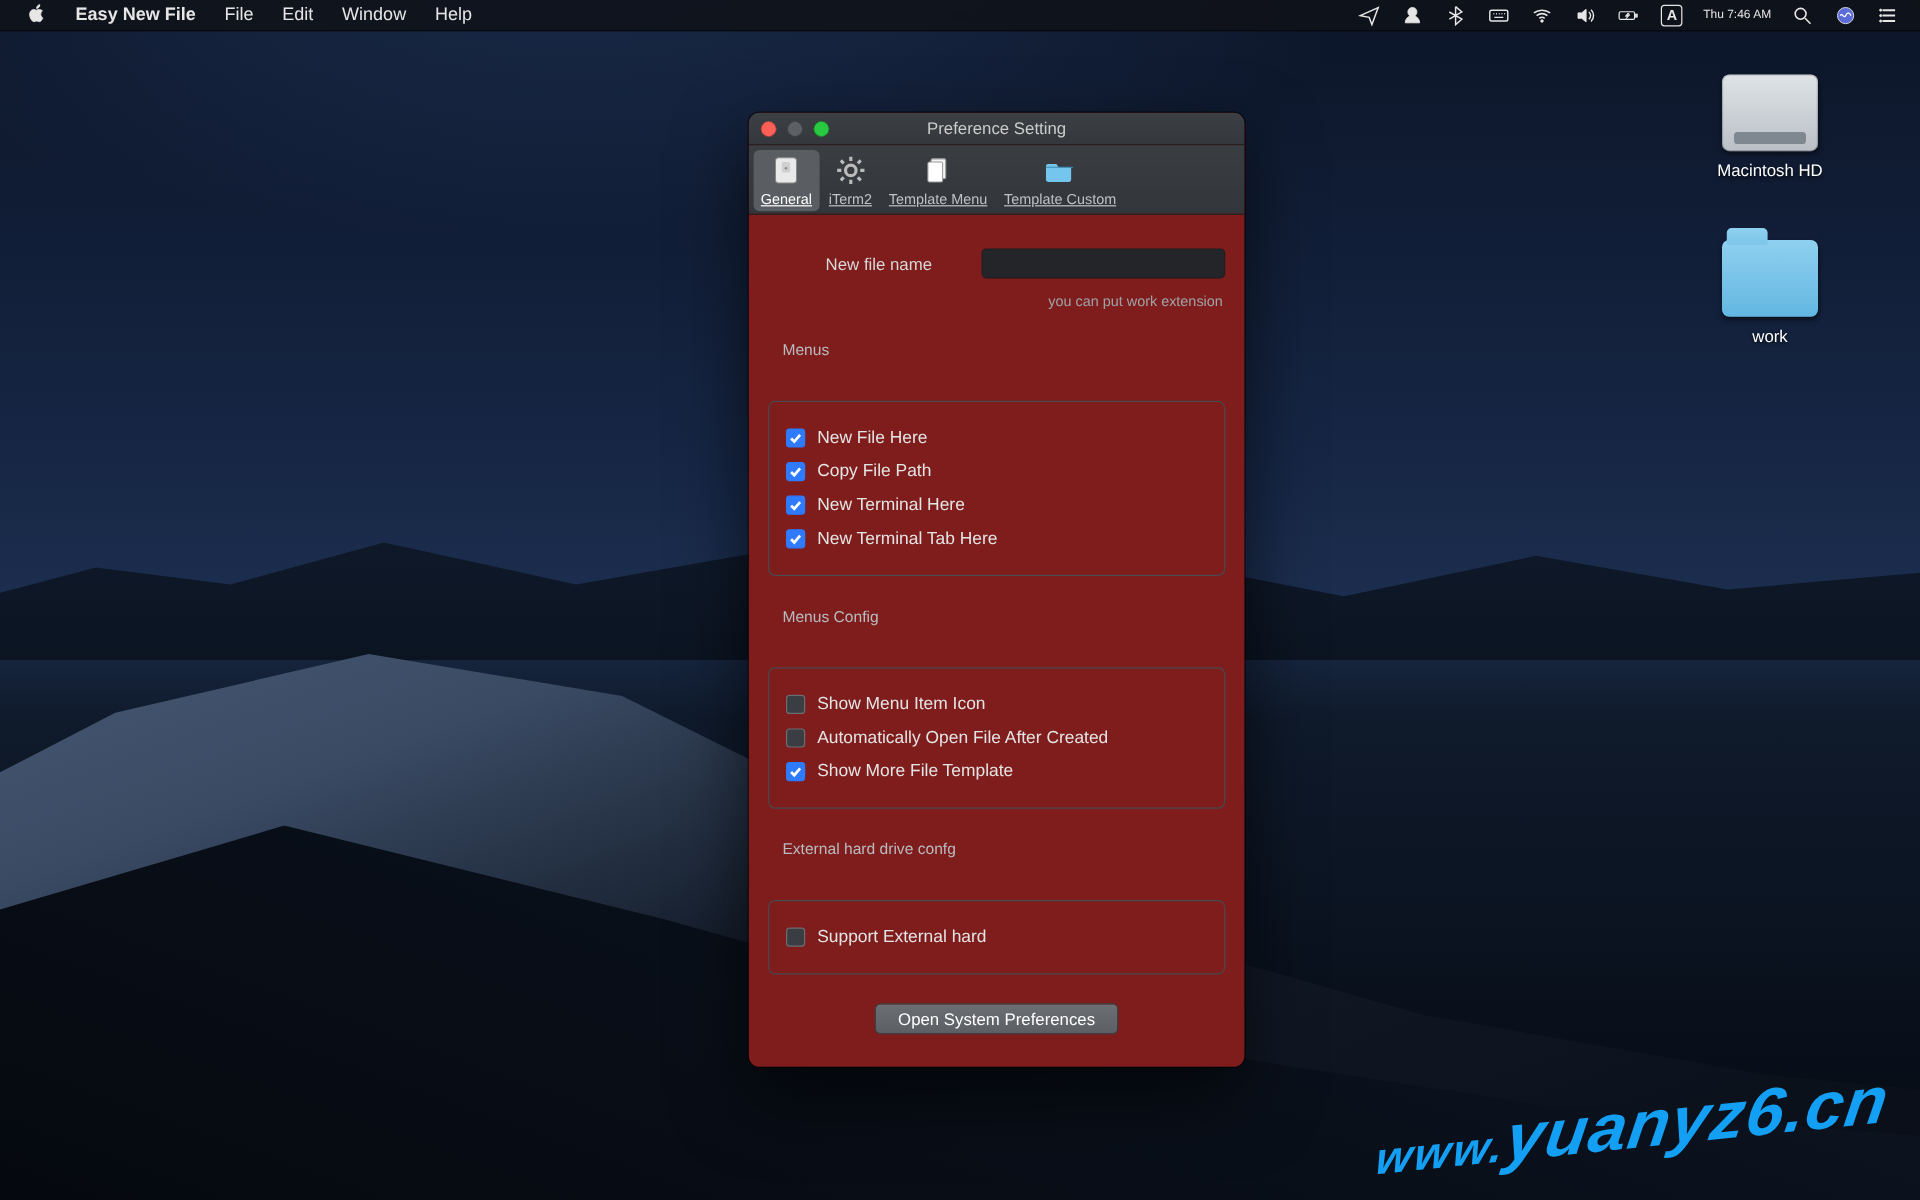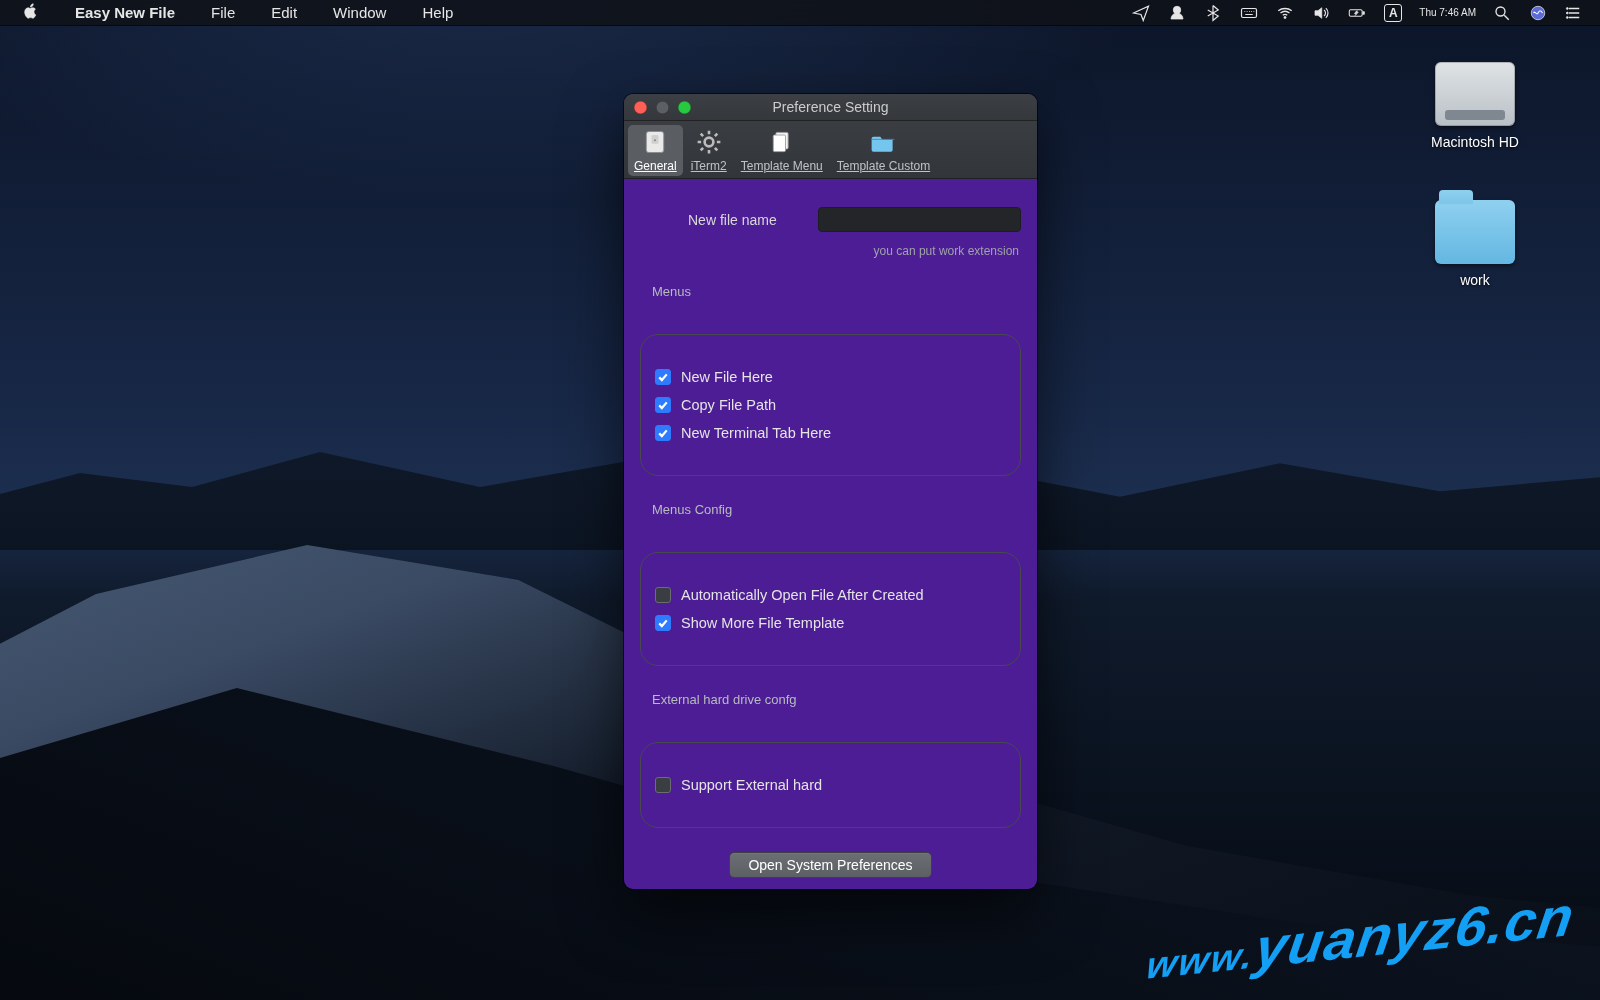--- a/index.html
+++ b/index.html
@@ -15,61 +15,61 @@
     clip-path:polygon(0% 55%, 10% 42%, 22% 35%, 34% 40%, 46% 55%, 58% 68%, 72% 78%, 88% 85%, 100% 88%, 100% 100%, 0% 100%);
     filter:blur(.3px);}
   .dune2{position:absolute;left:-5%;right:-5%;bottom:0;height:78%;
     background:linear-gradient(200deg,#1a2536 0%, #0a111c 60%, #05080e 100%);
     clip-path:polygon(0% 72%, 18% 60%, 36% 70%, 55% 82%, 78% 90%, 100% 94%, 100% 100%, 0% 100%);}
   .ridge{position:absolute;left:0;right:0;top:41%;height:14%;
     background:linear-gradient(#0e1827,#0a121e);
     clip-path:polygon(0% 60%, 5% 45%, 12% 55%, 20% 30%, 30% 55%, 40% 35%, 50% 60%, 60% 40%, 70% 62%, 80% 38%, 90% 58%, 100% 48%, 100% 100%, 0% 100%);opacity:.9;}
 
   
-  .menubar{position:absolute;top:0;left:0;right:0;height:26px;background:rgba(15,18,24,0.85);backdrop-filter:blur(6px);display:flex;align-items:center;color:#e6e6e6;font-size:15px;padding:0 12px;gap:14px;border-bottom:1px solid rgba(0,0,0,.5);}
+  .menubar{position:absolute;top:0;left:0;right:0;height:26px;background:rgba(15,18,24,0.85);backdrop-filter:blur(6px);display:flex;align-items:center;color:#e6e6e6;font-size:15px;padding:0 12px;gap:2px;border-bottom:1px solid rgba(0,0,0,.5);}
   .menubar .menu-item{padding:0 11px;height:100%;display:flex;align-items:center;cursor:default;}
   .menubar .menu-item.app{font-weight:700;}
   .menubar .spacer{flex:1;}
   .menubar .status{display:flex;align-items:center;gap:16px;padding-right:4px;}
   .menubar svg{width:18px;height:18px;fill:#e6e6e6;stroke:#e6e6e6;}
   .apple svg{width:16px;height:16px;}
   .clock{font-size:10px;}
   .status-item{display:flex;align-items:center;justify-content:center;min-width:20px;}
   .letterbox{border:1px solid #e6e6e6;border-radius:3px;width:18px;height:18px;display:flex;align-items:center;justify-content:center;font-size:12px;font-weight:700;}
 
   
   .desktop-icon{position:absolute;width:110px;text-align:center;color:#fff;font-size:14px;text-shadow:0 1px 3px rgba(0,0,0,.8);}
   .desktop-icon .glyph{width:80px;height:64px;margin:0 auto 8px;}
   .hd .glyph{background:linear-gradient(#dfe3e6,#b9c0c6);border-radius:6px;box-shadow:inset 0 0 0 1px rgba(0,0,0,.2), 0 2px 4px rgba(0,0,0,.5);position:relative;}
   .hd .glyph::after{content:"";position:absolute;left:10px;right:10px;bottom:6px;height:10px;border-radius:3px;background:#7f8790;}
   .folder .glyph{background:linear-gradient(#8fd0ef,#63b7e2);border-radius:6px;position:relative;box-shadow:0 2px 4px rgba(0,0,0,.5);}
   .folder .glyph::before{content:"";position:absolute;top:-10px;left:4px;width:34px;height:14px;border-radius:4px 4px 0 0;background:linear-gradient(#8fd0ef,#7cc5e9);}
 
   
-  .window{position:absolute;left:624px;top:94px;width:413px;height:795px;border-radius:9px;background:#4c1d95;box-shadow:0 25px 60px rgba(0,0,0,.6), 0 0 0 1px rgba(0,0,0,.6);color:#ddd;overflow:hidden;}
+  .window{position:absolute;left:624px;top:94px;width:413px;height:795px;border-radius:9px;background:#7f1d1d;box-shadow:0 25px 60px rgba(0,0,0,.6), 0 0 0 1px rgba(0,0,0,.6);color:#ddd;overflow:hidden;}
   .titlebar{height:27px;display:flex;align-items:center;position:relative;background:linear-gradient(#3c3f43,#34373b);border-bottom:1px solid #222;}
   .traffic{position:absolute;left:10px;top:7px;display:flex;gap:9px;}
   .traffic span{width:13px;height:13px;border-radius:50%;display:block;box-shadow:inset 0 0 0 .5px rgba(0,0,0,.4);}
   .tl-close{background:#ff5f57;}
   .tl-min{background:#5c5f63;}
   .tl-max{background:#28c940;}
   .titlebar .title{flex:1;text-align:center;font-size:14px;color:#ccc;}
   .toolbar{height:58px;background:linear-gradient(#3a3d41,#323539);border-bottom:1px solid #1e2022;display:flex;padding:4px 4px 2px;gap:2px;}
   .toolbar .tab{width:auto;min-width:44px;padding:2px 6px 2px;border-radius:5px;display:flex;flex-direction:column;align-items:center;gap:2px;font-size:12px;color:#bfc2c6;cursor:default;text-decoration:underline;}
   .toolbar .tab.selected{background:#5a5d62;color:#fff;}
   .toolbar .tab .ticon{width:30px;height:30px;display:flex;align-items:center;justify-content:center;}
   .tab-label{font-size:12px;white-space:nowrap;}
   .ticon svg{width:28px;height:28px;}
   .content{padding:18px 16px 16px;height:calc(100% - 85px);overflow:auto;font-size:14px;}
   .row{display:flex;align-items:center;gap:20px;padding:10px 0;margin-left:48px;}
   .row .lbl{min-width:110px;color:#d8d8d8;}
   .textfield{flex:1;height:25px;border:1px solid #1c1e20;background:#232528;border-radius:4px;color:#fff;padding:2px 6px;font-size:13px;}
   .hint{text-align:right;color:#9fa3a8;font-size:12px;margin:2px 2px 26px 0;}
   .section-label{color:#b8bbbf;font-size:13px;margin:6px 0 6px 12px;}
-  .groupbox{border:1px solid #47494d;border-radius:18px;padding:28px 14px;margin-bottom:26px;margin-top:35px;}
+  .groupbox{border:1px solid #47494d;border-radius:6px;padding:16px 14px;margin-bottom:26px;margin-top:35px;}
   .check-row{display:flex;align-items:center;gap:10px;padding:6px 0;color:#e4e4e4;font-size:14.5px;}
   .chk{width:16px;height:16px;border-radius:3px;border:1px solid #6a6d71;background:#3a3d41;display:flex;align-items:center;justify-content:center;flex:0 0 auto;}
   .chk.checked{background:#2f7bff;border-color:#2f7bff;}
   .chk.checked svg{width:12px;height:12px;stroke:#fff;stroke-width:3;fill:none;}
   .btnbar{display:flex;justify-content:center;margin-top:24px;}
   .push-btn{background:linear-gradient(#6b6e73,#5c5f64);border:1px solid #3d3f42;border-radius:5px;color:#fff;font-size:14px;padding:4px 18px;box-shadow:0 1px 0 rgba(255,255,255,.06) inset;cursor:default;}
 
   
   .watermark{position:absolute;right:30px;bottom:30px;font-family:"Arial Black",Impact,sans-serif;font-weight:900;font-style:italic;font-size:56px;letter-spacing:1px;color:#14a7ff;transform:skewX(-14deg) rotate(-6deg);opacity:.95;white-space:nowrap;}
   .watermark .w{font-size:38px;letter-spacing:2px;}
@@ -252,28 +252,40 @@
             </svg>
           </span>
           <span>Copy File Path</span>
         </div>
         <div class="check-row">
           <span class="chk checked">
             <svg viewBox="0 0 16 16">
               <path d="M3 8.5 6.5 12 13 4.5"></path>
             </svg>
           </span>
+          <span>New Terminal Here</span>
+        </div>
+        <div class="check-row">
+          <span class="chk checked">
+            <svg viewBox="0 0 16 16">
+              <path d="M3 8.5 6.5 12 13 4.5"></path>
+            </svg>
+          </span>
           <span>New Terminal Tab Here</span>
         </div>
       </div>
 
     <div class="section-label">Menus Config</div>
     <div class="groupbox" id="group-menus-config">
         <div class="check-row">
           <span class="chk"></span>
+          <span>Show Menu Item Icon</span>
+        </div>
+        <div class="check-row">
+          <span class="chk"></span>
           <span>Automatically Open File After Created</span>
         </div>
         <div class="check-row">
           <span class="chk checked">
             <svg viewBox="0 0 16 16">
               <path d="M3 8.5 6.5 12 13 4.5"></path>
             </svg>
           </span>
           <span>Show More File Template</span>
         </div>

